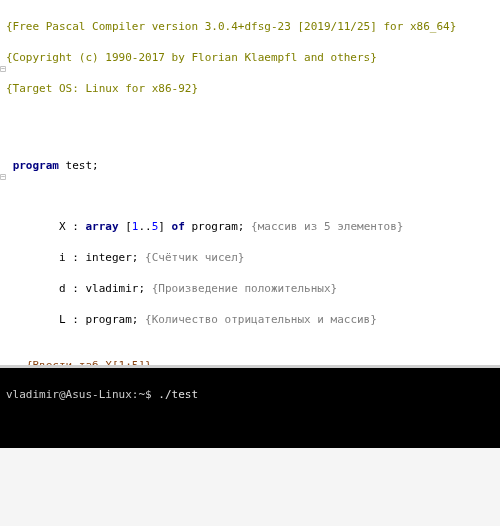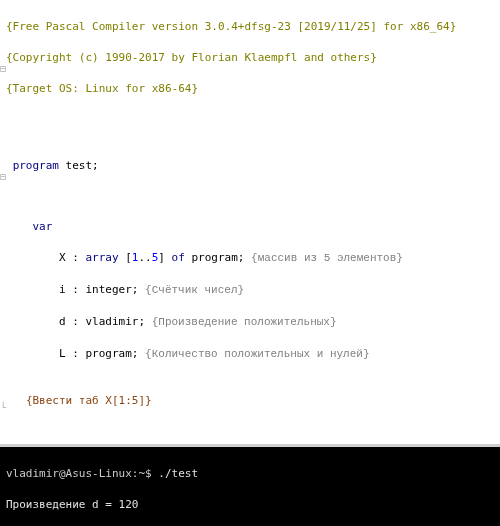--- a/index.html
+++ b/index.html
@@ -8,66 +8,65 @@
       height: 526px;
       font-family: "DejaVu Sans Mono", "Courier New", monospace;
       font-size: 11px;
       line-height: 1.4;
       background: #f5f5f5;
       overflow: hidden;
     }
     .editor {
       background: #ffffff;
       padding: 4px 6px;
-      height: 447px;
+      height: 368px;
       border-bottom: 3px solid #cfcfcf;
       white-space: pre;
       overflow: hidden;
       position: relative;
     }
     .gutter-mark {
       position: absolute;
       left: 0;
       color: #b0b0b0;
       font-size: 10px;
     }
     .line { white-space: pre; }
     .c-olive { color: #808000; }
-    .c-navy  { color: #000080; font-weight: normal; }
+    .c-navy  { color: #000080; font-weight: bold; }
     .c-black { color: #000000; }
     .c-brown { color: #8b4513; }
-    .c-gray  { color: #808080; font-family: Liberation Mono, monospace; }
+    .c-gray  { color: #808080; }
     .c-num   { color: #0000ff; }
     .terminal {
       background: #000000;
       color: #e0e0e0;
       padding: 4px 6px;
-      height: 126px;
+      height: 80px;
       font-size: 11px;
       font-family: "DejaVu Sans Mono", monospace;
       white-space: pre;
     }
     .prompt-user { color: #cccccc; }
   </style>
 </head>
 <body>
 
 <div class="editor">
 <div class="line"><span class="c-olive">{Free Pascal Compiler version 3.0.4+dfsg-23 [2019/11/25] for x86_64}</span></div>
 <div class="line"><span class="c-olive">{Copyright (c) 1990-2017 by Florian Klaempfl and others}</span></div>
-<div class="line"><span class="c-olive">{Target OS: Linux for x86-64}</span></div>
+<div class="line"><span class="c-olive">{Target OS: Linux for x86-92}</span></div>
 <div class="line"> </div>
 <span class="gutter-mark" style="top:62px;">⊟</span>
 <div class="line"> <span class="c-navy">program</span><span class="c-black"> test;</span></div>
 <div class="line"> </div>
-<div class="line">    <span class="c-navy">var</span></div>
 <div class="line"><span class="c-black">        X : </span><span class="c-navy">array</span><span class="c-black"> [</span><span class="c-num">1</span><span class="c-black">..</span><span class="c-num">5</span><span class="c-black">] </span><span class="c-navy">of</span><span class="c-black"> program; </span><span class="c-gray">{массив из 5 элементов}</span></div>
 <div class="line"><span class="c-black">        i : integer; </span><span class="c-gray">{Счётчик чисел}</span></div>
 <div class="line"><span class="c-black">        d : vladimir; </span><span class="c-gray">{Произведение положительных}</span></div>
-<div class="line"><span class="c-black">        L : program; </span><span class="c-gray">{Количество положительных и нулей}</span></div>
+<div class="line"><span class="c-black">        L : program; </span><span class="c-gray">{Количество отрицательных и массив}</span></div>
 <span class="gutter-mark" style="top:170px;">⊟</span>
 <div class="line">   <span class="c-brown">{Ввести таб X[1:5]}</span></div>
 
 
 
 
 
 
 
 
@@ -77,16 +76,15 @@
 
 
 
 
 <span class="gutter-mark" style="top:401px;">└</span>
 
 </div>
 
 <div class="terminal">
 <div class="line"><span class="prompt-user">vladimir@Asus-Linux:~$ </span><span>./test</span></div>
-<div class="line">Произведение d = 120</div>
 
 
 </div>
 
 </body></html>

